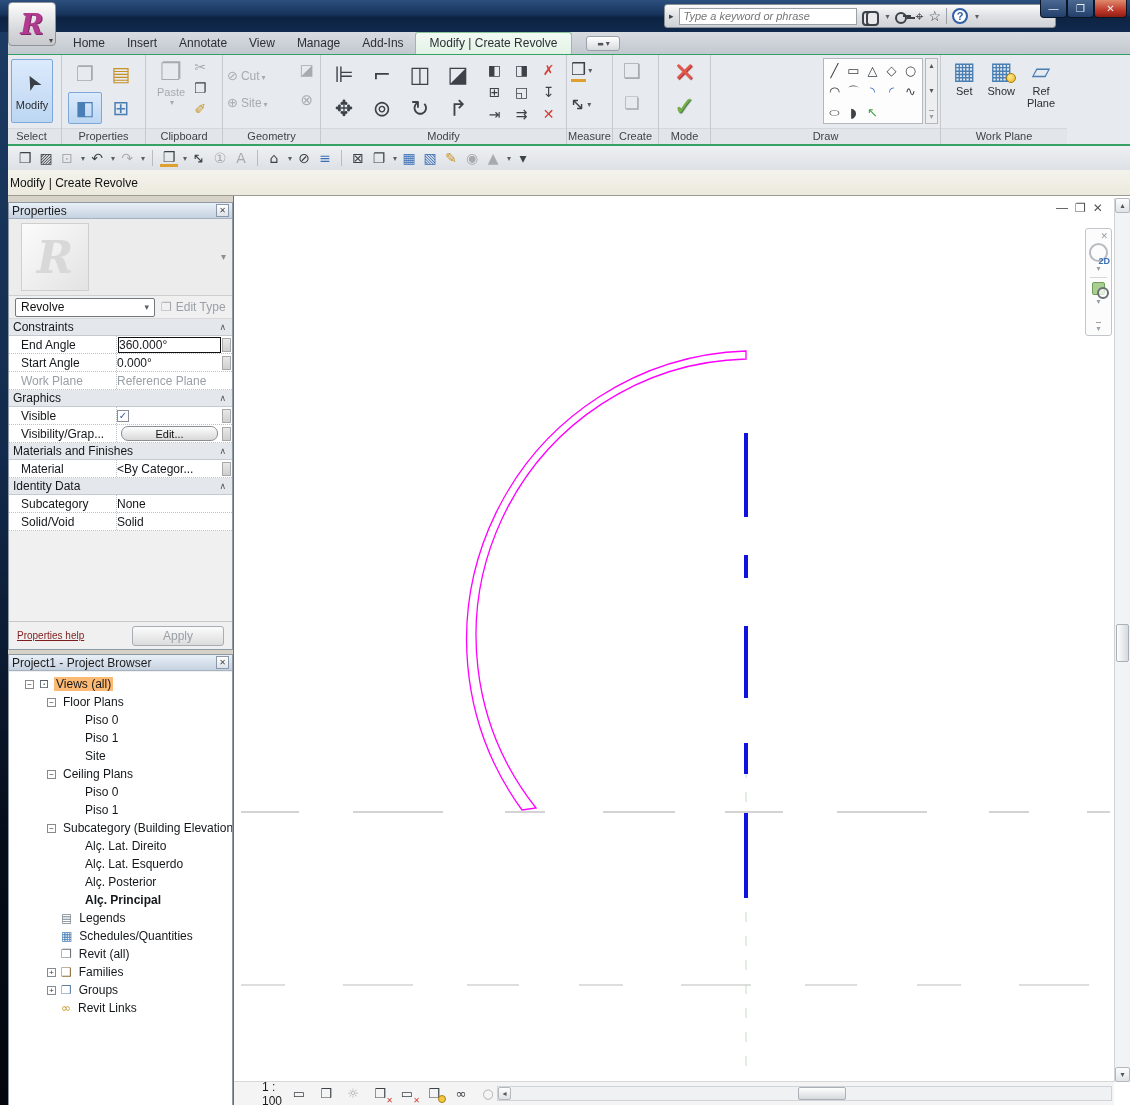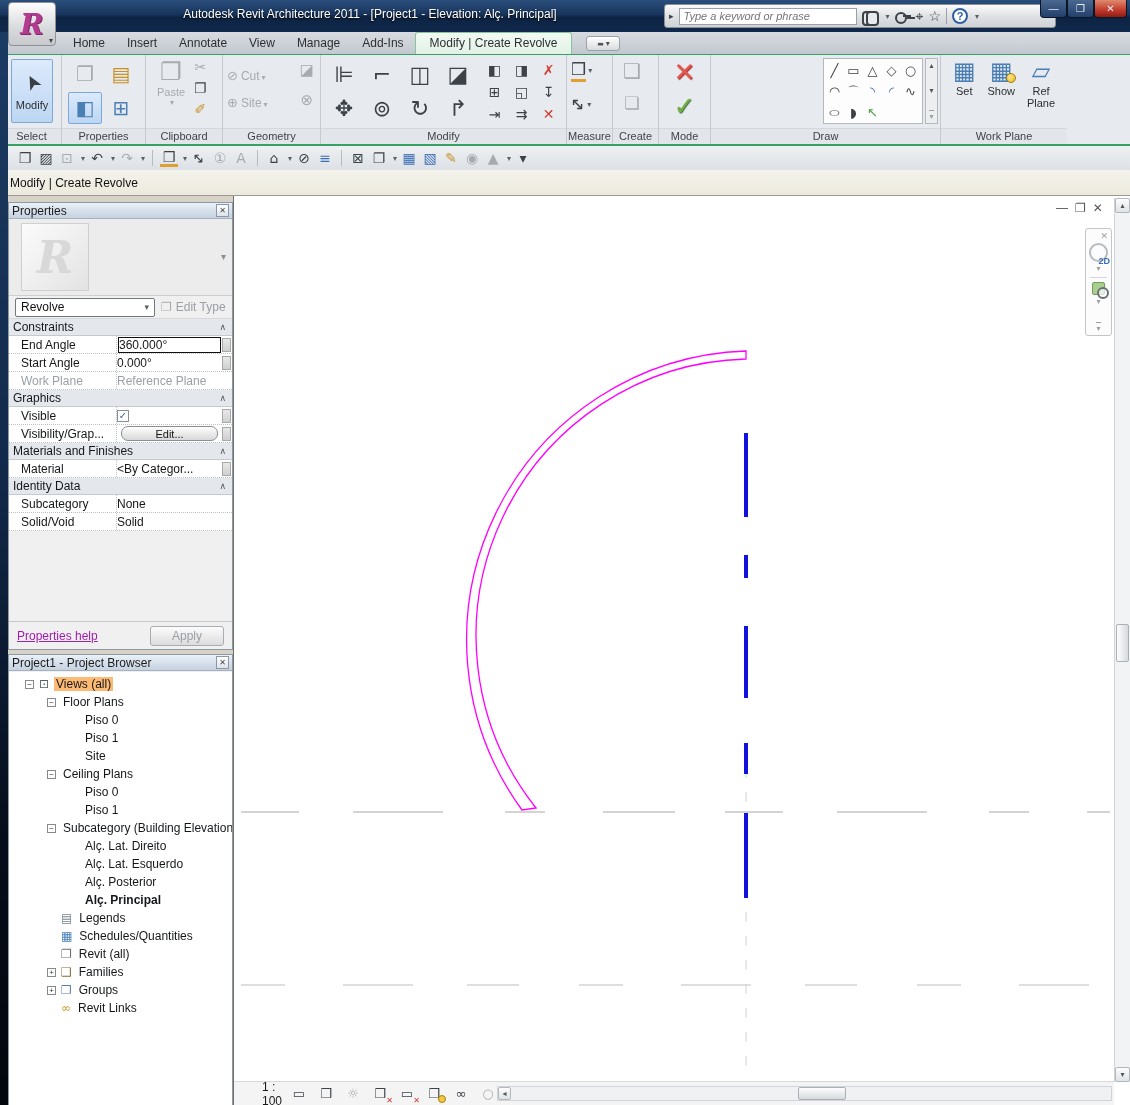--- a/index.html
+++ b/index.html
@@ -136,22 +136,22 @@
   .prow .val{flex:1;height:100%;display:flex;align-items:center;color:#14171a;white-space:nowrap;overflow:hidden;}
   .prow .val.box{border:1px solid #111;background:#fff;margin:1px 1px;height:16px;}
   .prow.dis .lab,.prow.dis .val{color:#9aa0a6;}
   .minib{flex:0 0 9px;height:14px;background:linear-gradient(180deg,#e8e8e8,#cfcfcf);border:1px solid #a8a8a8;margin-right:1px;}
   .ckbox{width:12px;height:12px;border:1px solid #8a8f95;background:#fff;display:flex;align-items:center;justify-content:center;
     font-size:10px;color:#2f5fa3;font-weight:bold;}
   .editbtn{flex:1;height:15px;margin:0 4px;border:1px solid #8a8f95;border-radius:7px;
     background:linear-gradient(180deg,#fefefe,#d8d8d8);font-size:11px;color:#111;display:flex;align-items:center;justify-content:center;}
   .palfoot{position:absolute;left:0;right:0;bottom:0;height:28px;background:#f0f0f0;border-top:1px solid #c8c8c8;
     display:flex;align-items:center;padding:0 8px;}
-  .phelp{font-size:12px;color:#a21caf;text-decoration:underline;text-align:center;}
-  .applybtn{margin-left:auto;width:74px;height:20px;border:1px solid #a8adb3;border-radius:3px;
+  .phelp{font-size:10px;color:#7f1d1d;text-decoration:underline;text-align:center;}
+  .applybtn{margin-left:auto;width:92px;height:20px;border:1px solid #a8adb3;border-radius:3px;
     background:linear-gradient(180deg,#fcfcfc,#dcdcdc);font-size:12px;color:#9aa0a6;display:flex;align-items:center;justify-content:center;}
   
   .tree{position:absolute;left:0;right:0;top:17px;bottom:0;background:#fff;overflow:hidden;padding-top:3px;}
   .trow{display:flex;align-items:center;height:18px;font-size:12px;color:#14171a;white-space:nowrap;}
   .trow .ebox{width:9px;height:9px;border:1px solid #848a90;background:#fff;font-size:8px;line-height:7px;text-align:center;color:#333;margin-right:5px;flex:none;}
   .trow .ticon{font-size:12px;margin-right:5px;flex:none;}
   .trow .tl{padding:0 2px;}
   .trow.selhl .tl{background:#fdba74;}
   .trow.bold .tl{font-weight:bold;}
   
@@ -177,21 +177,20 @@
   .vcb .qbtn{font-size:13px;}
   .hscroll{position:relative;flex:1;height:15px;background:#f0f1f3;border:1px solid #d0d3d7;margin-right:2px;}
   .hthumb{position:absolute;left:300px;top:0px;width:48px;height:13px;background:linear-gradient(180deg,#fdfdfd,#d6dade);border:1px solid #aab0b6;border-radius:2px;}
 </style>
 </head>
 <body>
 
 <div class="app">
 
   <div class="titlebar">
-    <div class="wtitle">Autodesk Revit Architecture 2011 - [Project1 - Elevation: Alç. Principal]</div>
     <div class="infocenter">
       <span class="icbtn" style="font-size:9px">▸</span>
       <input class="ic-input" placeholder="Type a keyword or phrase" style="">
       <span class="icbtn">
           <span class="binoc"></span>
         </span>
       <span class="dd">▾</span>
       <span class="icbtn">
           <span class="keyic"></span>
         </span>

